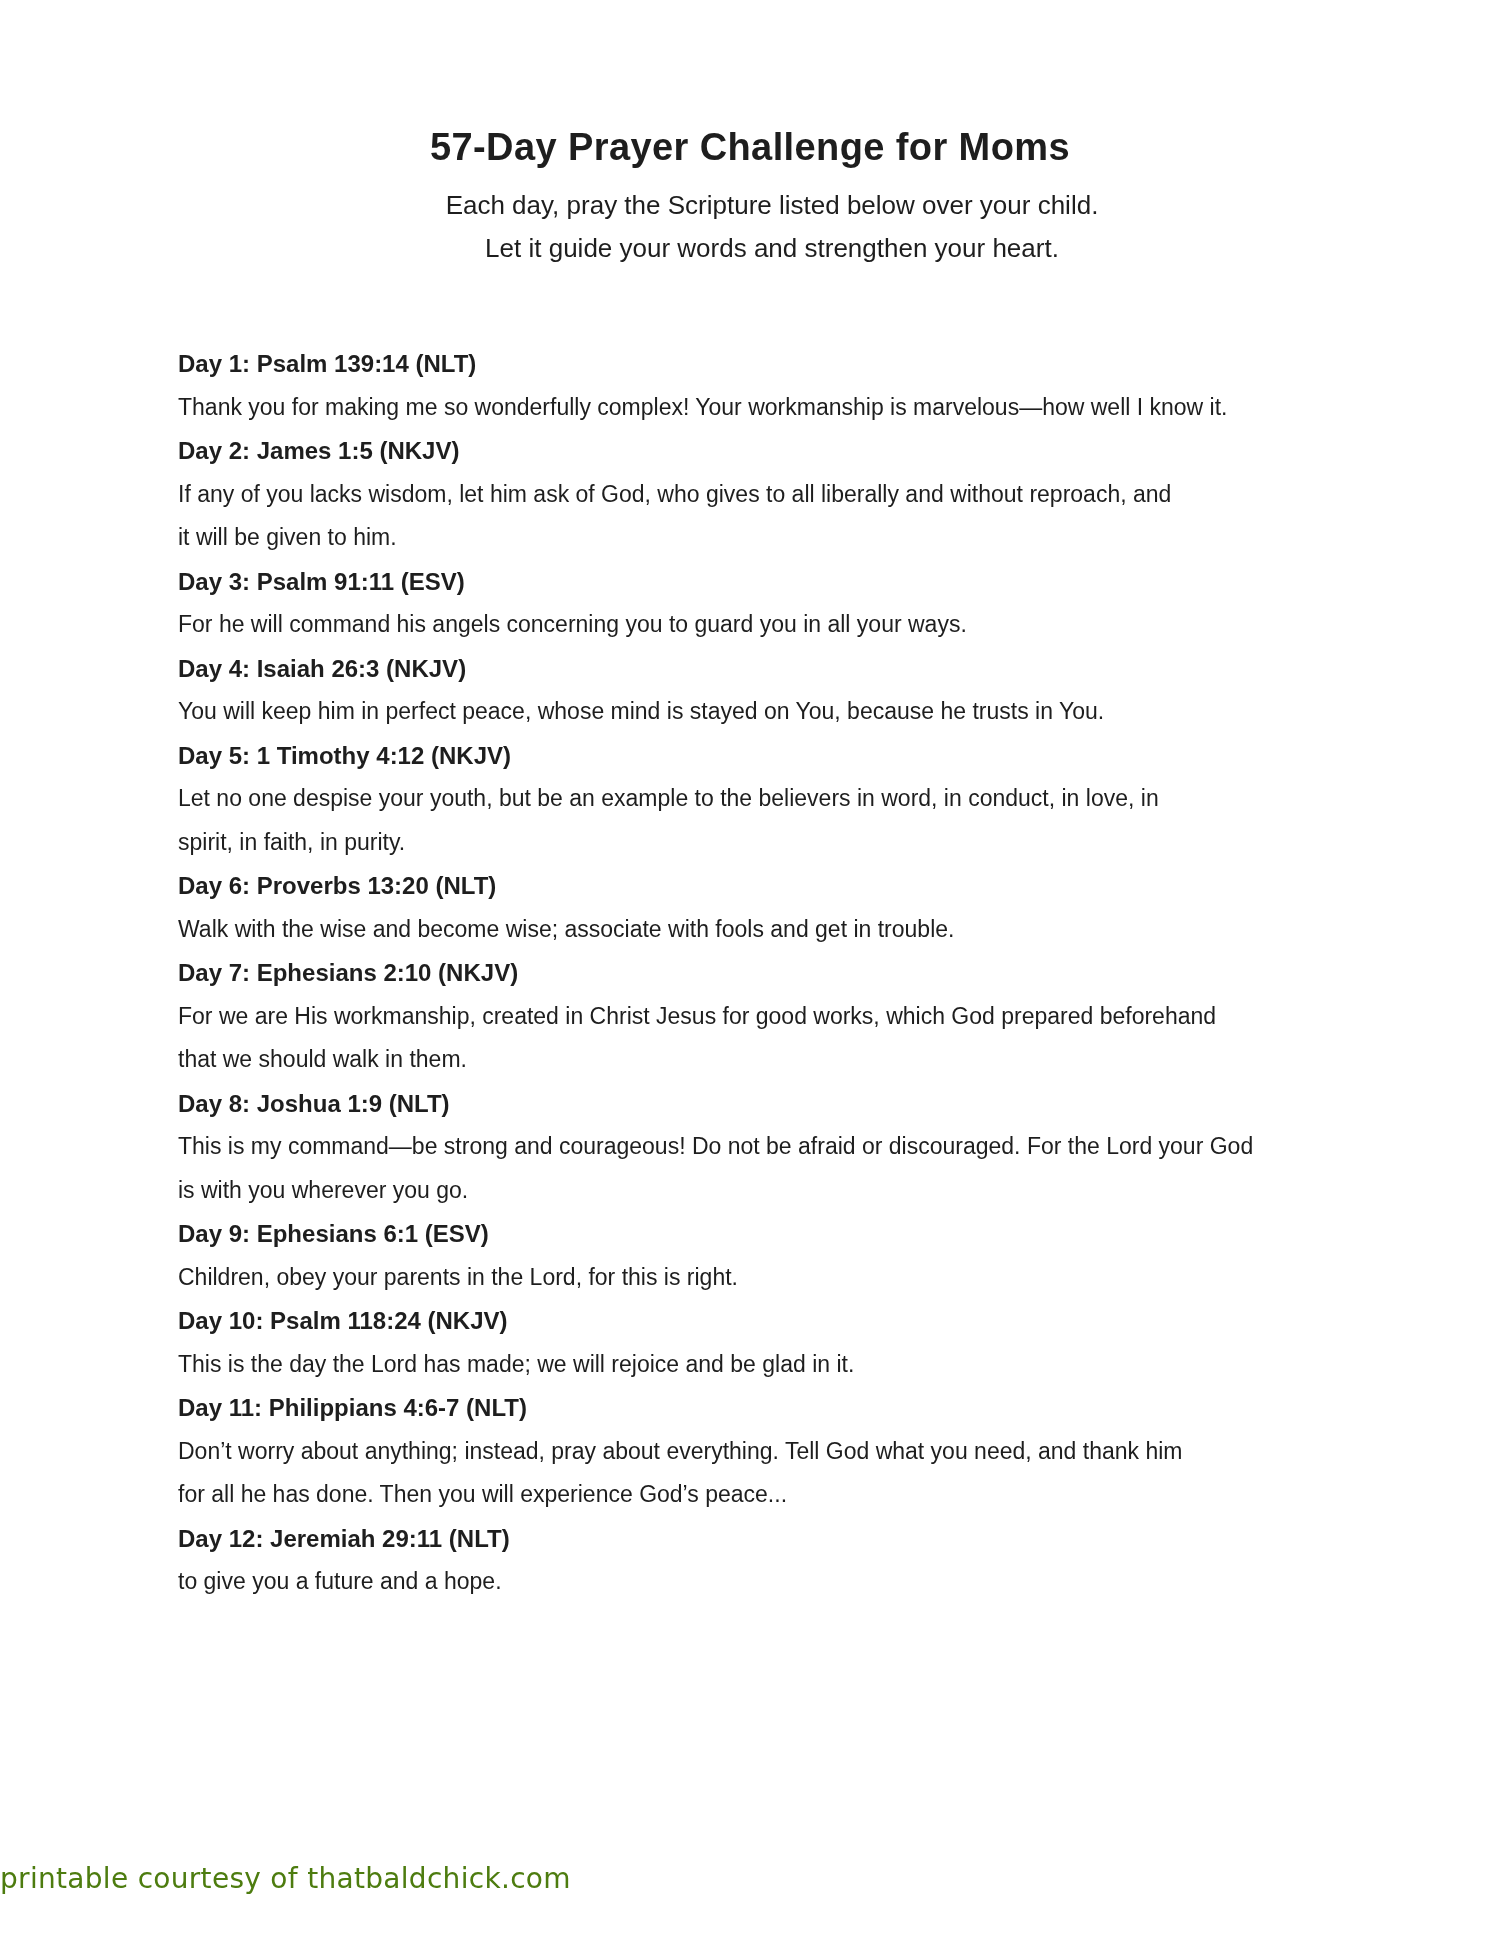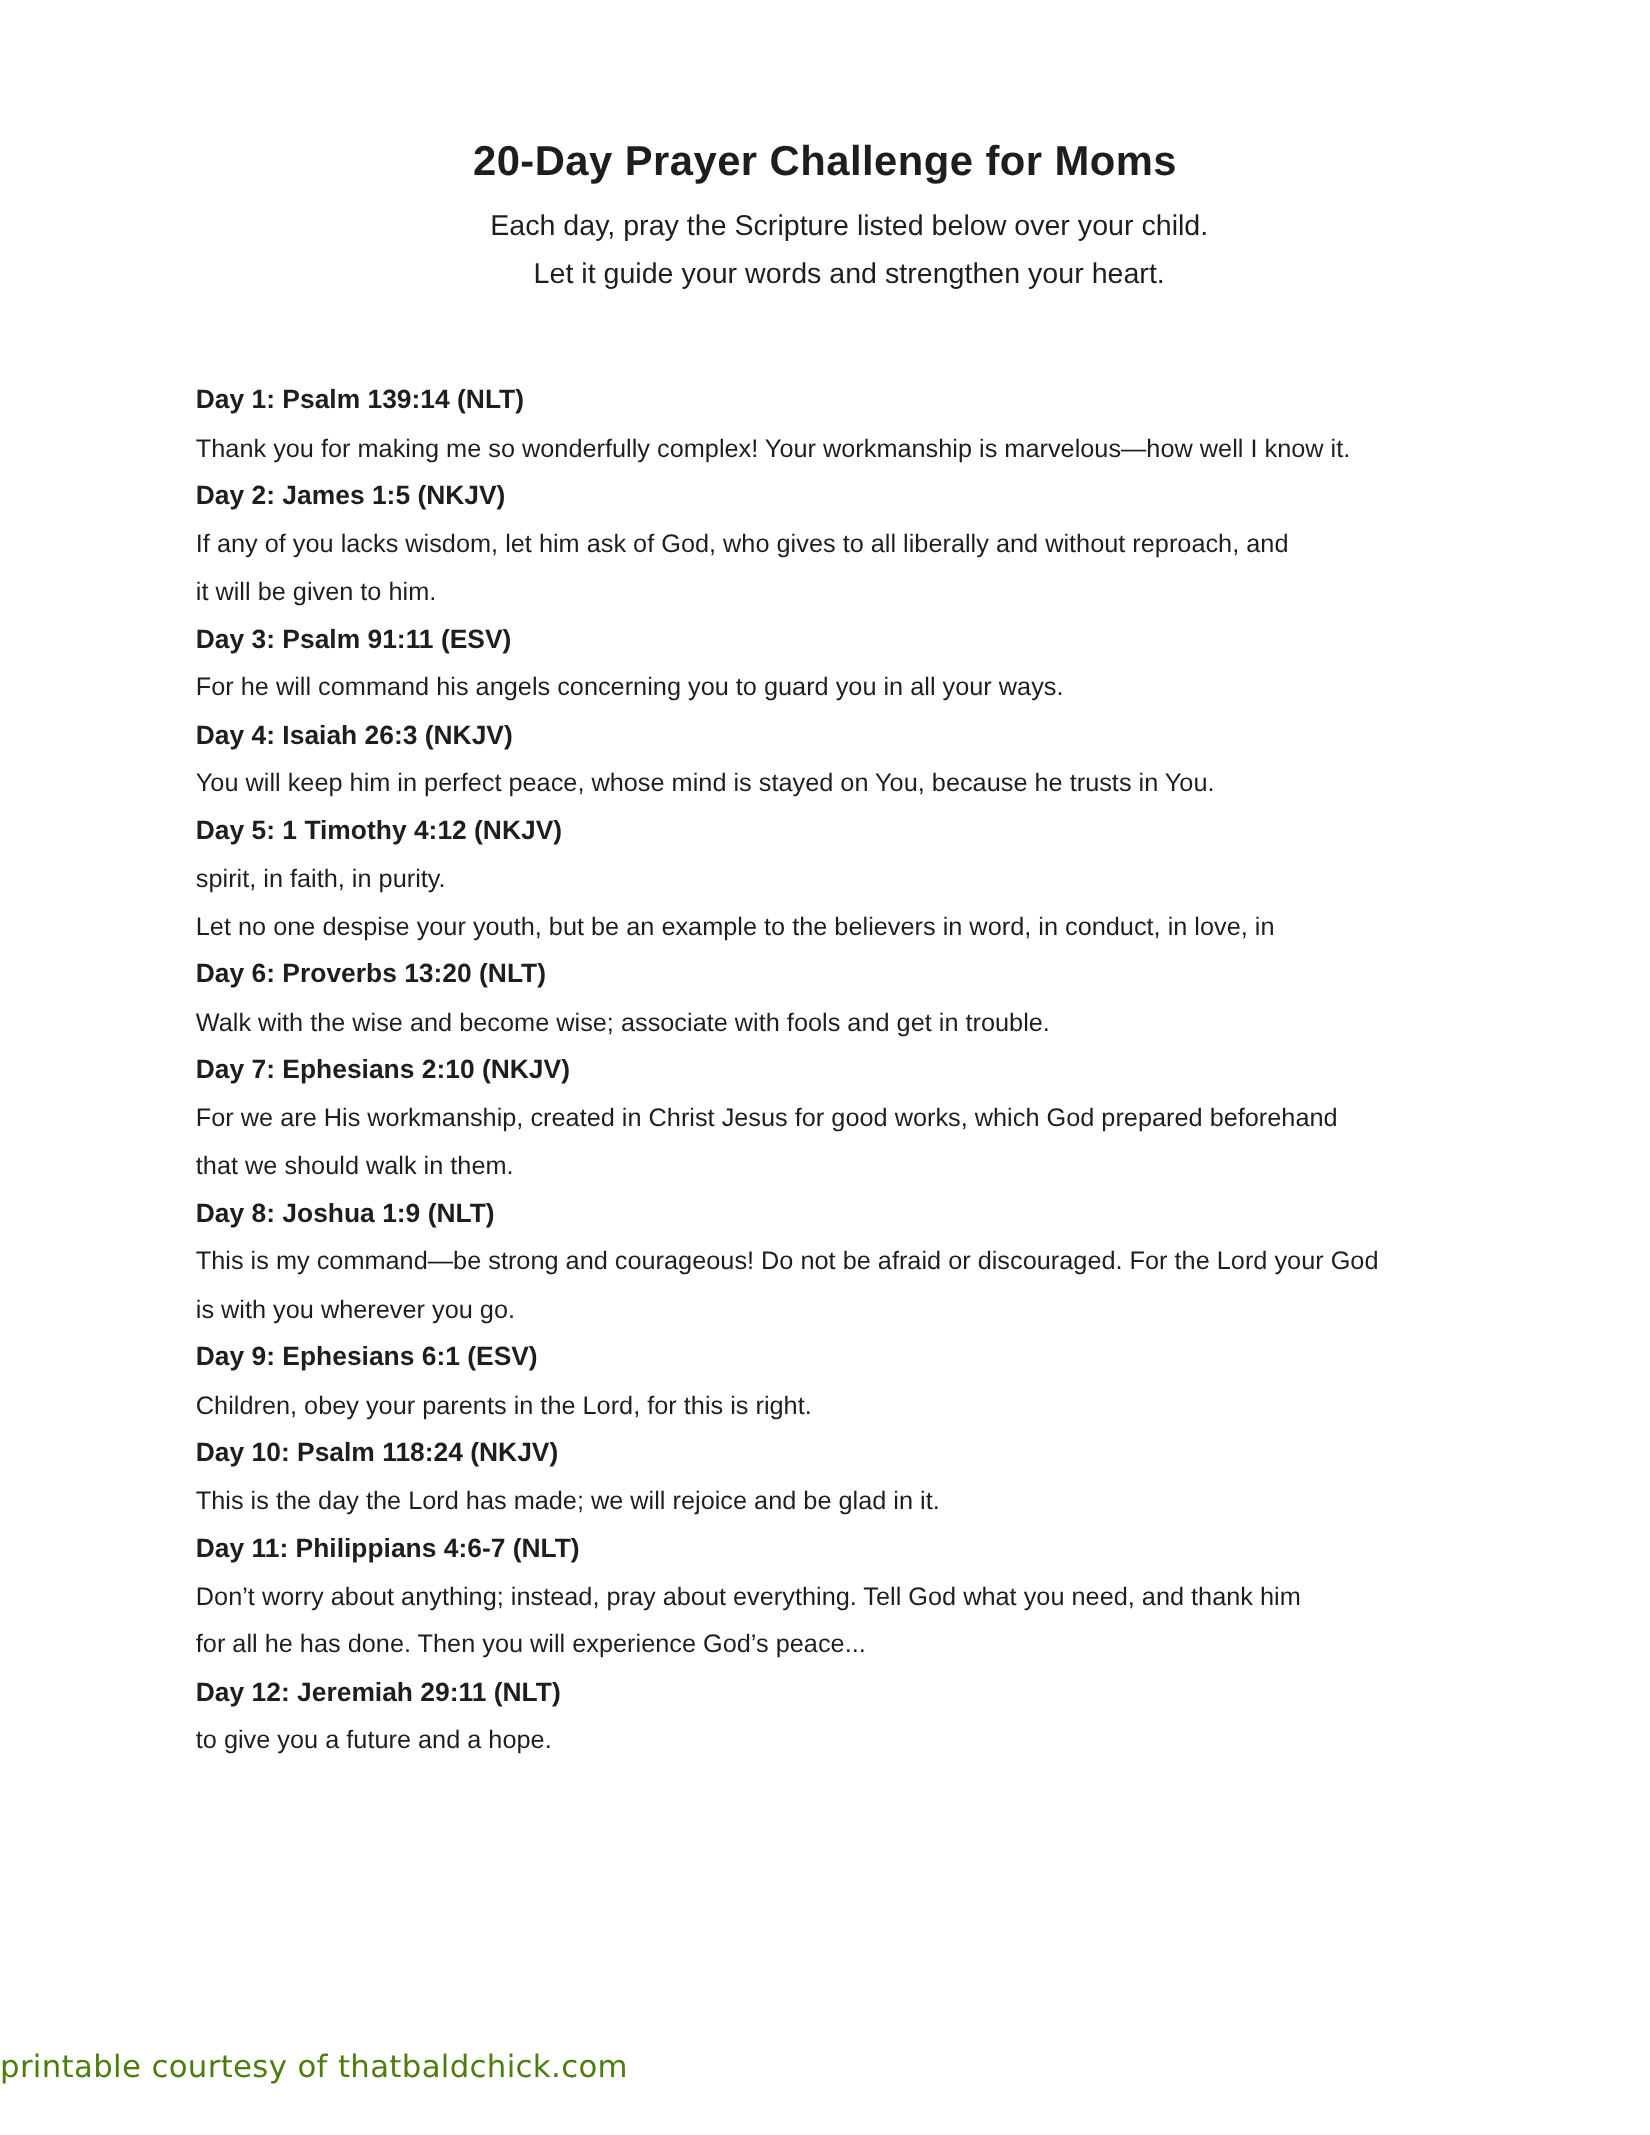--- a/index.html
+++ b/index.html
@@ -59,21 +59,21 @@
     letter-spacing: 0.3px;
     font-family: "DejaVu Sans", "Liberation Sans", sans-serif;
   }
 </style>
 </head>
 <body>
 
 <div class="page">
 
   <div class="doc-header">
-    <div class="doc-title">20-Day Prayer Challenge for Moms</div>
+    <div class="doc-title">57-Day Prayer Challenge for Moms</div>
     <div class="doc-subtitle">
       <div>Each day, pray the Scripture listed below over your child.</div>
       <div>Let it guide your words and strengthen your heart.</div>
     </div>
   </div>
 
   <div class="content">
 
     <div class="day">
       <div class="day-heading">Day 1: Psalm 139:14 (NLT)</div>
@@ -91,22 +91,22 @@
       <div class="verse-line">For he will command his angels concerning you to guard you in all your ways.</div>
     </div>
 
     <div class="day">
       <div class="day-heading">Day 4: Isaiah 26:3 (NKJV)</div>
       <div class="verse-line">You will keep him in perfect peace, whose mind is stayed on You, because he trusts in You.</div>
     </div>
 
     <div class="day">
       <div class="day-heading">Day 5: 1 Timothy 4:12 (NKJV)</div>
+      <div class="verse-line">Let no one despise your youth, but be an example to the believers in word, in conduct, in love, in</div>
       <div class="verse-line">spirit, in faith, in purity.</div>
-      <div class="verse-line">Let no one despise your youth, but be an example to the believers in word, in conduct, in love, in</div>
     </div>
 
     <div class="day">
       <div class="day-heading">Day 6: Proverbs 13:20 (NLT)</div>
       <div class="verse-line">Walk with the wise and become wise; associate with fools and get in trouble.</div>
     </div>
 
     <div class="day">
       <div class="day-heading">Day 7: Ephesians 2:10 (NKJV)</div>
       <div class="verse-line">For we are His workmanship, created in Christ Jesus for good works, which God prepared beforehand</div>

